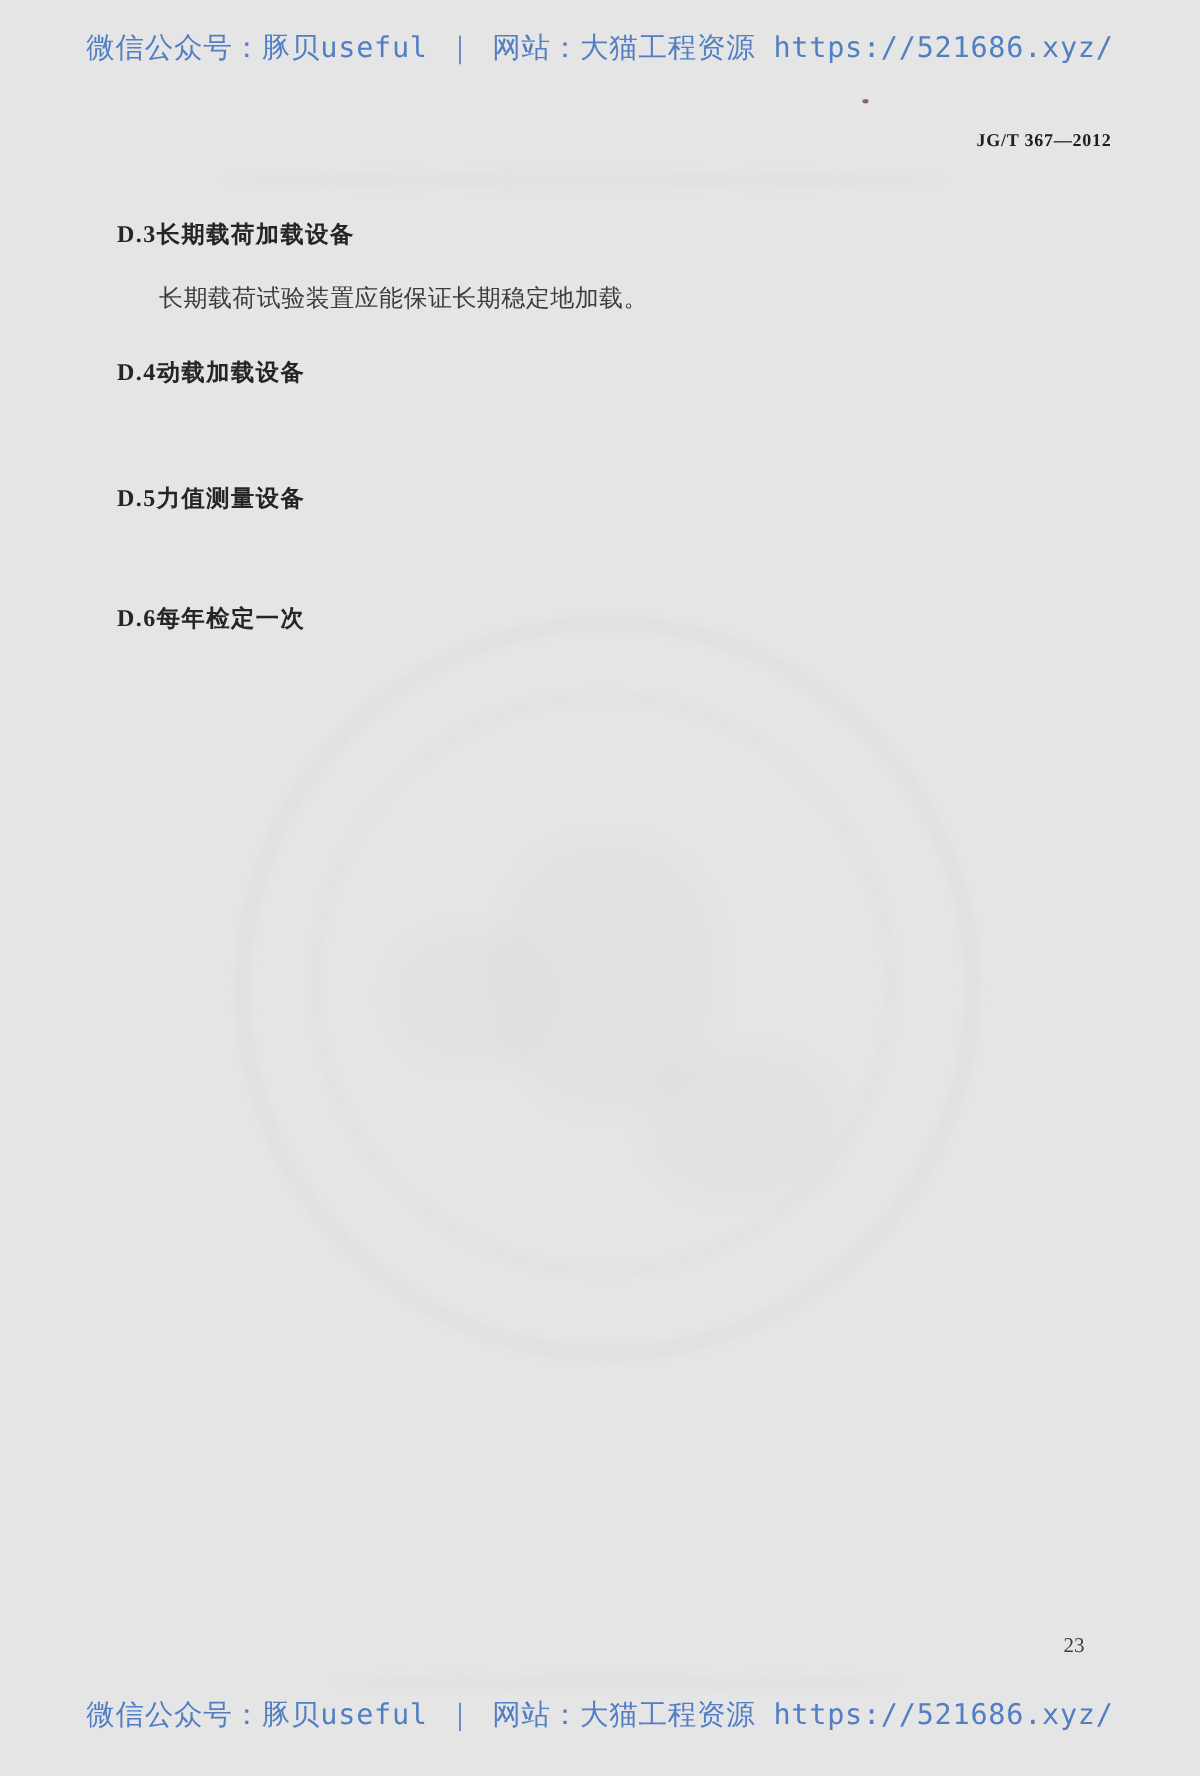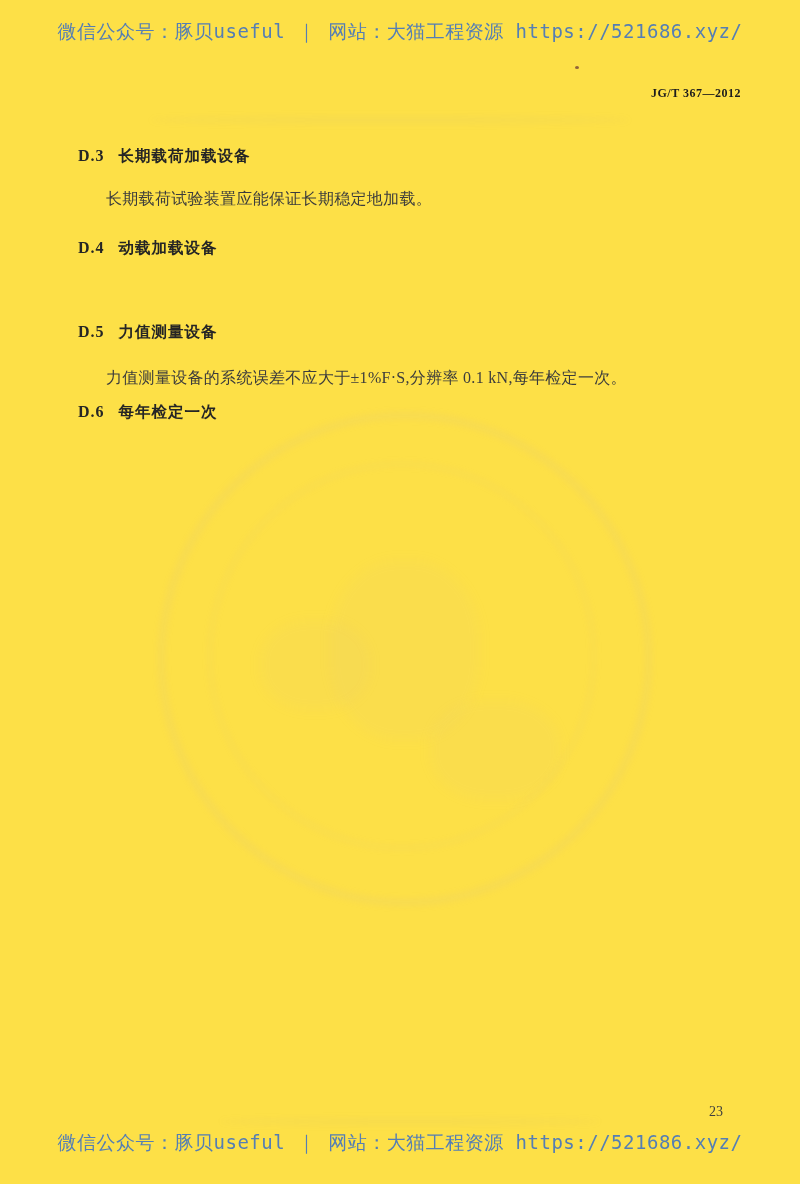--- a/index.html
+++ b/index.html
@@ -1,19 +1,19 @@
 <!DOCTYPE html>
 <html><head>
 <meta charset="utf-8">
 <style>
   html,body{margin:0;padding:0;}
   .page{
     position:relative;
     width:800px;height:1184px;
-    background:#fde047;
+    background:#e5e5e5;
     overflow:hidden;
     font-family:"Liberation Serif","DejaVu Serif",serif;
   }
   
   .watermark{
     position:absolute;left:0;width:100%;
     text-align:center;
     color:#4374c0;
     font-family:"DejaVu Sans Mono","Liberation Mono",monospace;
     font-size:19px;
@@ -35,36 +35,35 @@
   
   .sec-heading{
     position:absolute;left:78px;
     font-family:"Liberation Sans","DejaVu Sans",sans-serif;
     font-weight:bold;
     font-size:15.5px;
     color:#252525;
     letter-spacing:1px;
     white-space:nowrap;
   }
-  .sec-id{margin-right:14px;font-family:"Liberation Serif",serif;font-size:16px;}
+  .sec-id{font-family:"Liberation Serif",serif;font-size:16px;}
   
   .sec-body{
     position:absolute;left:106px;
     font-family:"Liberation Serif","DejaVu Serif",serif;
     font-size:16px;
     color:#3c3c3c;
     letter-spacing:0.3px;
     white-space:nowrap;
   }
   
   .page-number{
     position:absolute;top:1090px;right:77px;
     font-size:14px;color:#3f3f3f;
     font-family:"Liberation Serif","DejaVu Serif",serif;
-    margin-top:14px;
   }
   
   .speck{
     position:absolute;top:66px;left:575px;
     width:4px;height:3px;border-radius:50%;
     background:#6d3a34;opacity:0.75;
   }
   .smudge{
     position:absolute;background:rgba(170,165,160,0.07);
     filter:blur(3px);border-radius:50%;
@@ -111,21 +110,20 @@
   </div>
   <div class="sec-body" style="top:189px">长期载荷试验装置应能保证长期稳定地加载。</div>
 
   <div class="sec-heading" style="top:238px">
     <span class="sec-id">D.4</span><span class="sec-title">动载加载设备</span>
   </div>
 
   <div class="sec-heading" style="top:322px">
     <span class="sec-id">D.5</span><span class="sec-title">力值测量设备</span>
   </div>
-  <div class="sec-body" style="top:368px">力值测量设备的系统误差不应大于±1%F·S,分辨率 0.1 kN,每年检定一次。</div>
 
   <div class="sec-heading" style="top:402px">
     <span class="sec-id">D.6</span><span class="sec-title">每年检定一次</span>
   </div>
 
   <div class="page-number">23</div>
 
   <div class="watermark watermark-bottom">微信公众号：豚贝useful ｜ 网站：大猫工程资源 https://521686.xyz/</div>
 
 </div>

